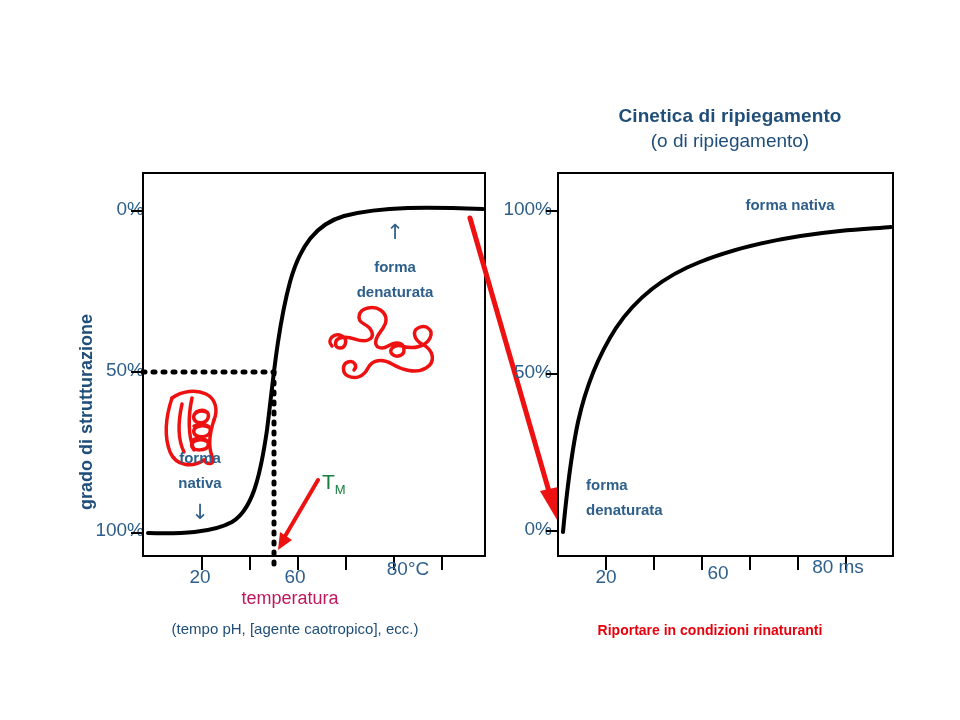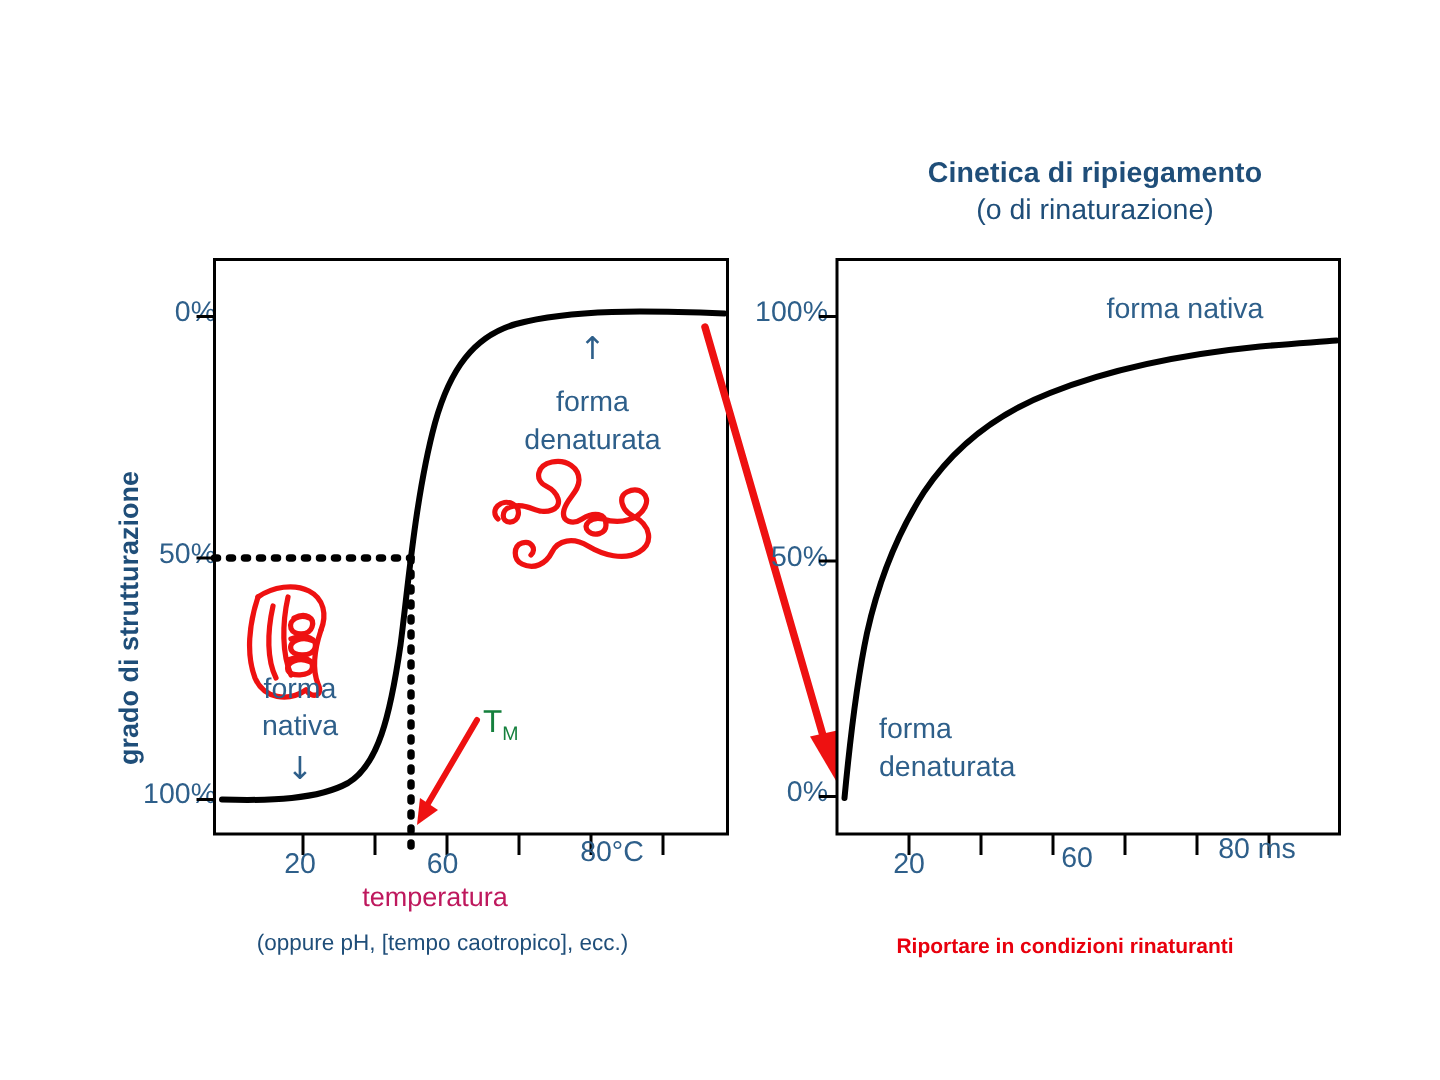--- a/index.html
+++ b/index.html
@@ -67,25 +67,26 @@
     font-size: 18px;
     font-weight: bold;
     color: #1F4E79;
     white-space: nowrap;
     transform-origin: left top;
     transform: rotate(-90deg);
   }
 
   
   .anno {
-    font-size: 19px;
+    font-size: 15px;
     color: #2E5F8A;
     text-align: center;
     line-height: 1.18;
     white-space: nowrap;
+    font-weight: bold;
   }
   .anno-left {
     text-align: left;
   }
   .arrowglyph {
     font-size: 21px;
     color: #2E5F8A;
     line-height: 1;
     font-family: "DejaVu Sans", sans-serif;
   }
@@ -100,21 +101,21 @@
 
   svg { display: block; }
 </style>
 </head>
 <body>
 
 <div class="stage">
 
 
   <div class="abs title" style="left:540px; top:105px; width:380px;">Cinetica di ripiegamento</div>
-  <div class="abs subtitle" style="left:540px; top:130px; width:380px;">(o di rinaturazione)</div>
+  <div class="abs subtitle" style="left:540px; top:130px; width:380px;">(o di ripiegamento)</div>
 
   <div class="abs ylabel-rot" style="left:76px; top:510px;">grado di strutturazione</div>
 
   <div class="abs ticklabel" style="left:88px; top:198px; width:56px; text-align:right;">0%</div>
   <div class="abs ticklabel" style="left:88px; top:359px; width:56px; text-align:right;">50%</div>
   <div class="abs ticklabel" style="left:76px; top:519px; width:68px; text-align:right;">100%</div>
 
   <svg class="abs" style="left:120px; top:160px;" width="400" height="410" viewBox="0 0 400 410">
 
     <rect x="23" y="13" width="342" height="383" fill="#ffffff" stroke="#000000" stroke-width="2"></rect>
@@ -194,21 +195,21 @@
 
   <div class="abs tm-label" style="left:322px; top:470px;">
     <span>T</span><sub>M</sub>
   </div>
 
   <div class="abs ticklabel" style="left:170px; top:566px; width:60px; text-align:center;">20</div>
   <div class="abs ticklabel" style="left:265px; top:566px; width:60px; text-align:center;">60</div>
   <div class="abs ticklabel" style="left:368px; top:558px; width:80px; text-align:center;">80°C</div>
 
   <div class="abs axis-title" style="left:180px; top:588px; width:220px; text-align:center;">temperatura</div>
-  <div class="abs axis-sub" style="left:130px; top:620px; width:330px; text-align:center;">(oppure pH, [tempo caotropico], ecc.)</div>
+  <div class="abs axis-sub" style="left:130px; top:620px; width:330px; text-align:center;">(tempo pH, [agente caotropico], ecc.)</div>
 
   <svg class="abs" style="left:440px; top:195px;" width="140" height="340" viewBox="0 0 140 340">
     <line x1="30" y1="23" x2="110" y2="300" stroke="#EE1111" stroke-width="5" stroke-linecap="round"></line>
     <polygon points="120,330 100,296 118,292" fill="#EE1111"></polygon>
   </svg>
 
   <div class="abs ticklabel" style="left:484px; top:198px; width:68px; text-align:right;">100%</div>
   <div class="abs ticklabel" style="left:496px; top:361px; width:56px; text-align:right;">50%</div>
   <div class="abs ticklabel" style="left:504px; top:518px; width:48px; text-align:right;">0%</div>
 

